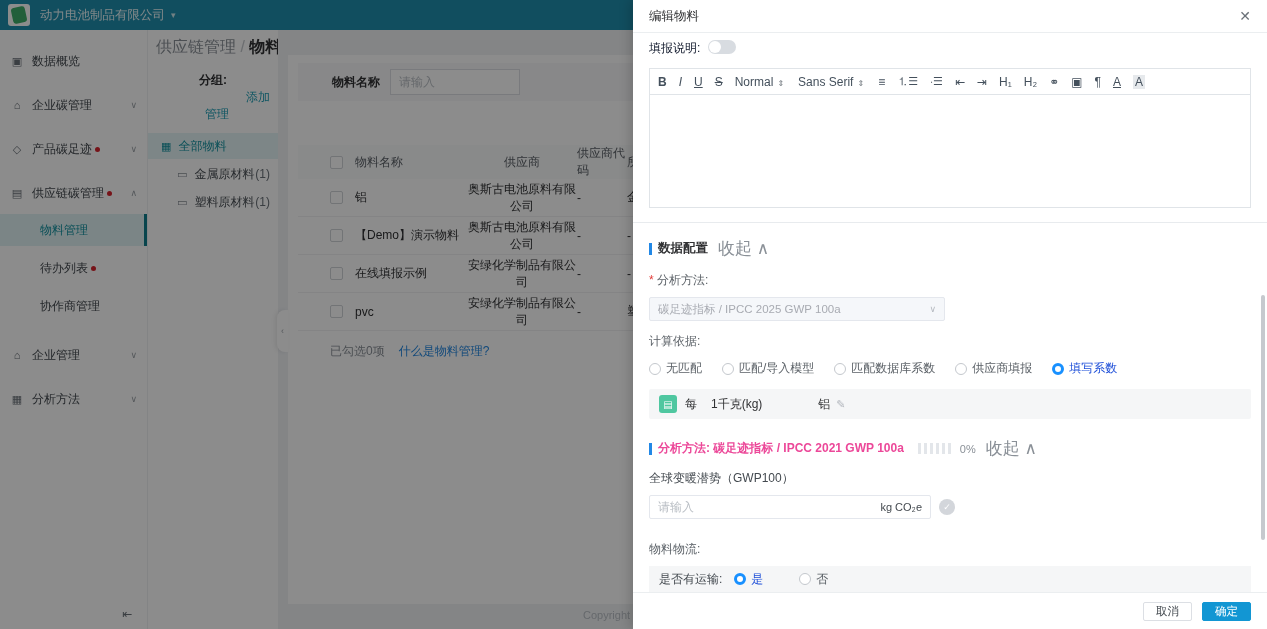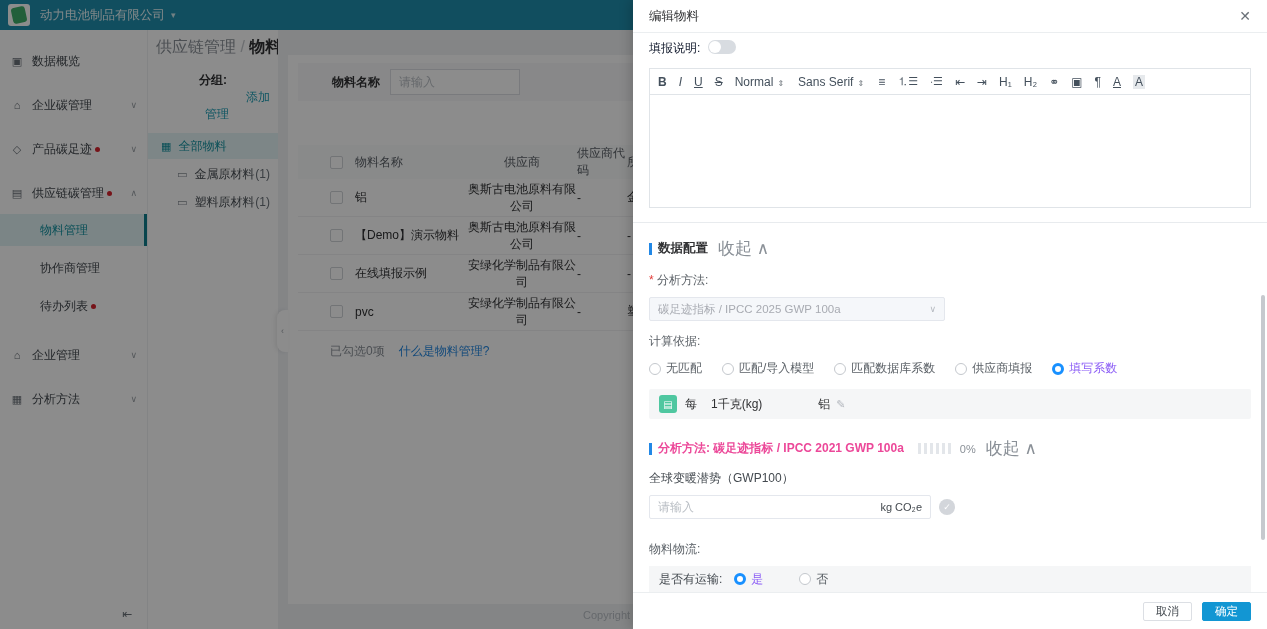--- a/index.html
+++ b/index.html
@@ -90,21 +90,21 @@
   .bluebar { width:3px; height:12px; background:#2288e6; margin-right:6px; }
   .sec-title { font-weight:bold; color:#303133; font-size:12.5px; }
   .collapse { color:#8a9097; font-size:17px; margin-left:10px; cursor:pointer; }
   .fld-label { color:#5b6167; margin-top:12px; }
   .req::before { content:"* "; color:#e23c39; }
   .dselect { width:296px; height:24px; background:#f5f7fa; border:1px solid #e4e7ed; border-radius:2px; display:flex; align-items:center; padding:0 8px; color:#a8abb2; font-size:11.5px; margin-top:8px; }
   .dselect .dsa { margin-left:auto; color:#b4b8bf; font-size:9px; }
   .radio-row { display:flex; align-items:center; margin-top:10px; }
   .radio { display:flex; align-items:center; margin-right:20px; cursor:pointer; color:#5b6167; }
   .rdot { width:12px; height:12px; border:1px solid #c4c8cd; border-radius:50%; background:#fff; margin-right:5px; }
-  .radio.on { color:#8b5cf6; }
+  .radio.on { color:#1d4ed8; }
   .radio.on .rdot { border:3.5px solid #1890ff; }
   .unit-band { background:#f5f6f7; border-radius:2px; height:30px; display:flex; align-items:center; padding:0 10px; margin-top:12px; }
   .doc-ico { width:18px; height:18px; background:#4fc7a0; border-radius:3px; color:#fff; font-size:10px; display:flex; align-items:center; justify-content:center; margin-right:8px; }
   .unit-band .u1 { margin-right:14px; }
   .unit-band .u2 { margin-right:56px; }
   .unit-band .pencil { color:#b4b8bf; margin-left:6px; cursor:pointer; font-size:11px; }
   .m-head { display:flex; align-items:center; margin-top:18px; }
   .m-title { font-weight:bold; color:#ec4899; font-size:12px; }
   .bars { display:flex; align-items:center; margin-left:14px; }
   .bars span { width:3px; height:11px; background:#e3e6ea; margin-right:3px; }
@@ -156,25 +156,25 @@
     <div class="side-item">
       <span class="s-ico">▤</span>
       <span>供应链碳管理</span>
         <span class="reddot"></span>
       <span class="arrow">∧</span>
     </div>
     <div class="side-sub active">
       <span>物料管理</span>
     </div>
     <div class="side-sub">
-      <span>协作商管理</span>
-    </div>
-    <div class="side-sub">
       <span>待办列表</span>
         <span class="reddot"></span>
+    </div>
+    <div class="side-sub">
+      <span>协作商管理</span>
     </div>
     <div class="side-item" style="margin-top:18px;">
       <span class="s-ico">⌂</span>
       <span>企业管理</span>
       <span class="arrow">∨</span>
     </div>
     <div class="side-item">
       <span class="s-ico">▦</span>
       <span>分析方法</span>
       <span class="arrow">∨</span>

